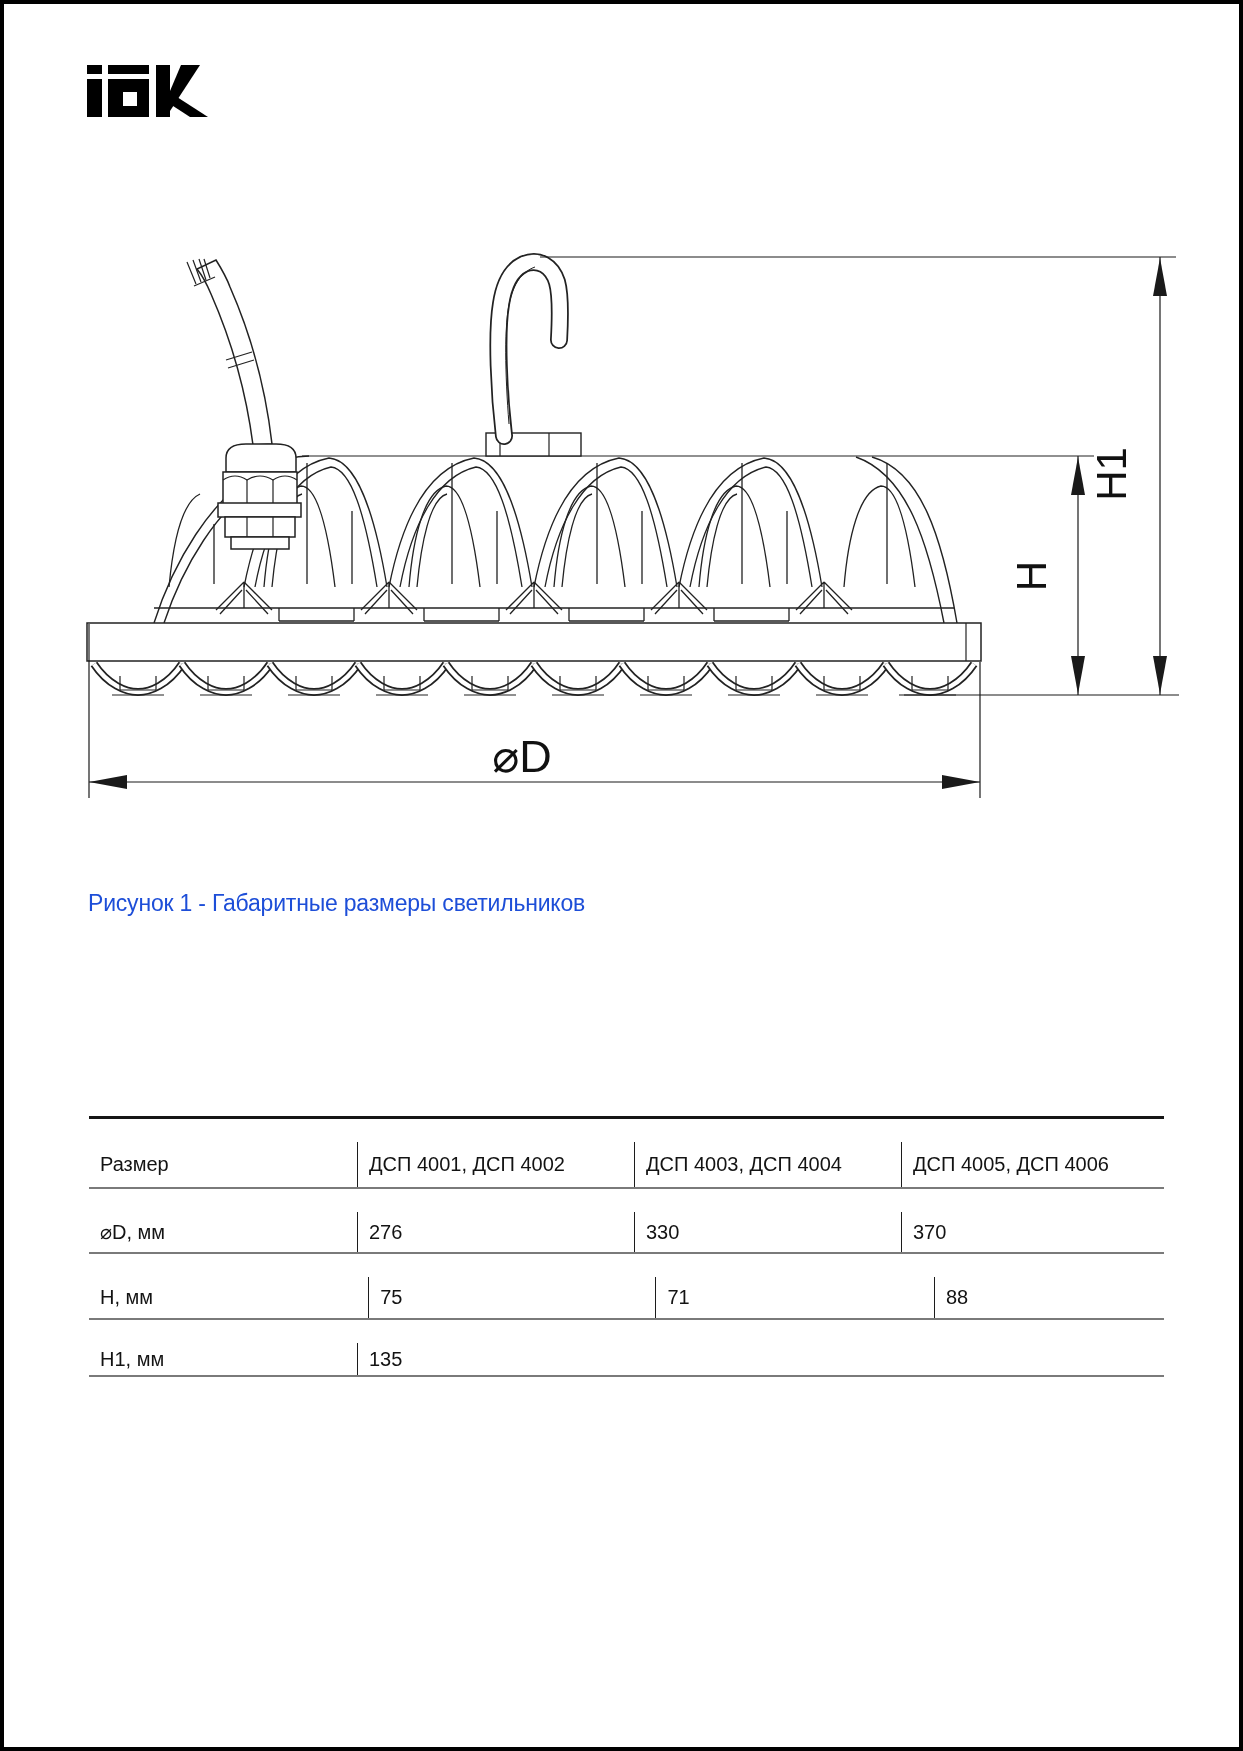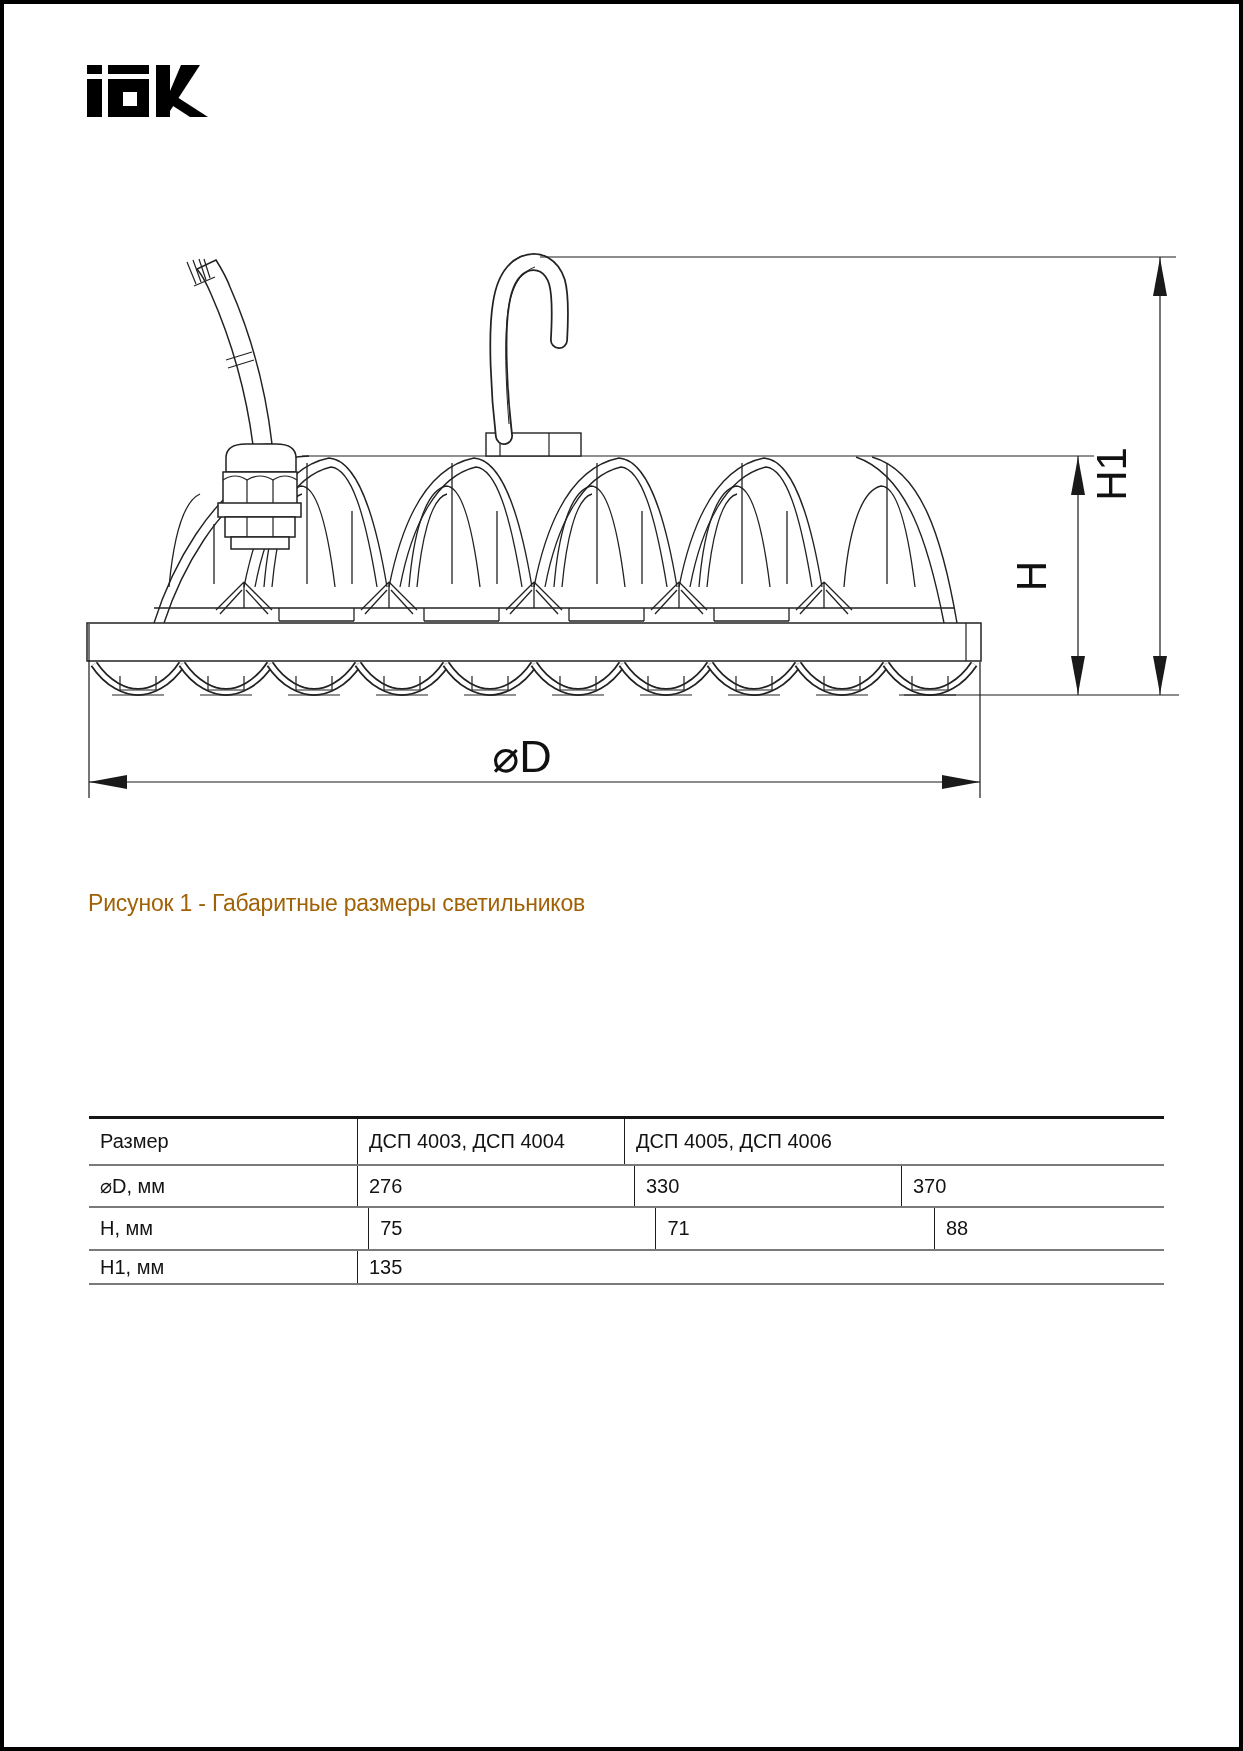--- a/index.html
+++ b/index.html
@@ -4,28 +4,28 @@
 <style>
   html,body{margin:0;padding:0;background:#e8e8e8;}
   .page{
     position:relative;width:1243px;height:1751px;background:#ffffff;
     border:4px solid #000;box-sizing:border-box;overflow:hidden;
     font-family:"Liberation Sans", sans-serif;
   }
   .logo{position:absolute;left:83px;top:58px;width:122px;height:56px;}
   .drawing{position:absolute;left:0;top:0;width:1243px;height:830px;}
   .caption{
-    position:absolute;left:84px;top:886px;font-size:23px;color:#a16207;
+    position:absolute;left:84px;top:886px;font-size:23px;color:#1d4ed8;
     letter-spacing:-0.2px;white-space:nowrap;
   }
   .dim-table{
     position:absolute;left:85px;top:1112px;width:1075px;box-sizing:border-box;
     border-top:3px solid #161616;border-bottom:2px solid #7a7a7a;
   }
-  .t-row{display:flex;border-bottom:2px solid #7a7a7a;}
+  .t-row{display:flex;border-bottom:2px solid #7a7a7a;margin-top:23px;}
   .t-row:last-child{border-bottom:none;}
   .t-cell{
     display:flex;align-items:center;box-sizing:border-box;
     padding-left:11px;font-size:20px;color:#131313;white-space:nowrap;
   }
   .t-cell.c1{width:268px;}
   .t-cell.c2{width:277px;border-left:1.5px solid #1c1c1c;}
   .t-cell.c3{width:267px;border-left:1.5px solid #1c1c1c;}
   .t-cell.c4{width:263px;border-left:1.5px solid #1c1c1c;}
   .r-head{height:45px;}
@@ -161,20 +161,21 @@
     <text x="518" y="768" font-size="45" text-anchor="middle">⌀D</text>
     <text x="1042" y="572" font-size="42" text-anchor="middle" transform="rotate(-90 1042 572)">H</text>
     <text x="1122" y="470" font-size="42" text-anchor="middle" transform="rotate(-90 1122 470)">H1</text>
   </svg>
 
   <div class="caption">Рисунок 1 - Габаритные размеры светильников</div>
 
   <div class="dim-table">
     <div class="t-row r-head">
       <div class="t-cell c1">Размер</div>
+      <div class="t-cell c2">ДСП 4001, ДСП 4002</div>
       <div class="t-cell c3">ДСП 4003, ДСП 4004</div>
       <div class="t-cell c4">ДСП 4005, ДСП 4006</div>
     </div>
     <div class="t-row r-1">
       <div class="t-cell c1">⌀D, мм</div>
       <div class="t-cell c2">276</div>
       <div class="t-cell c3">330</div>
       <div class="t-cell c4">370</div>
     </div>
     <div class="t-row r-2">

